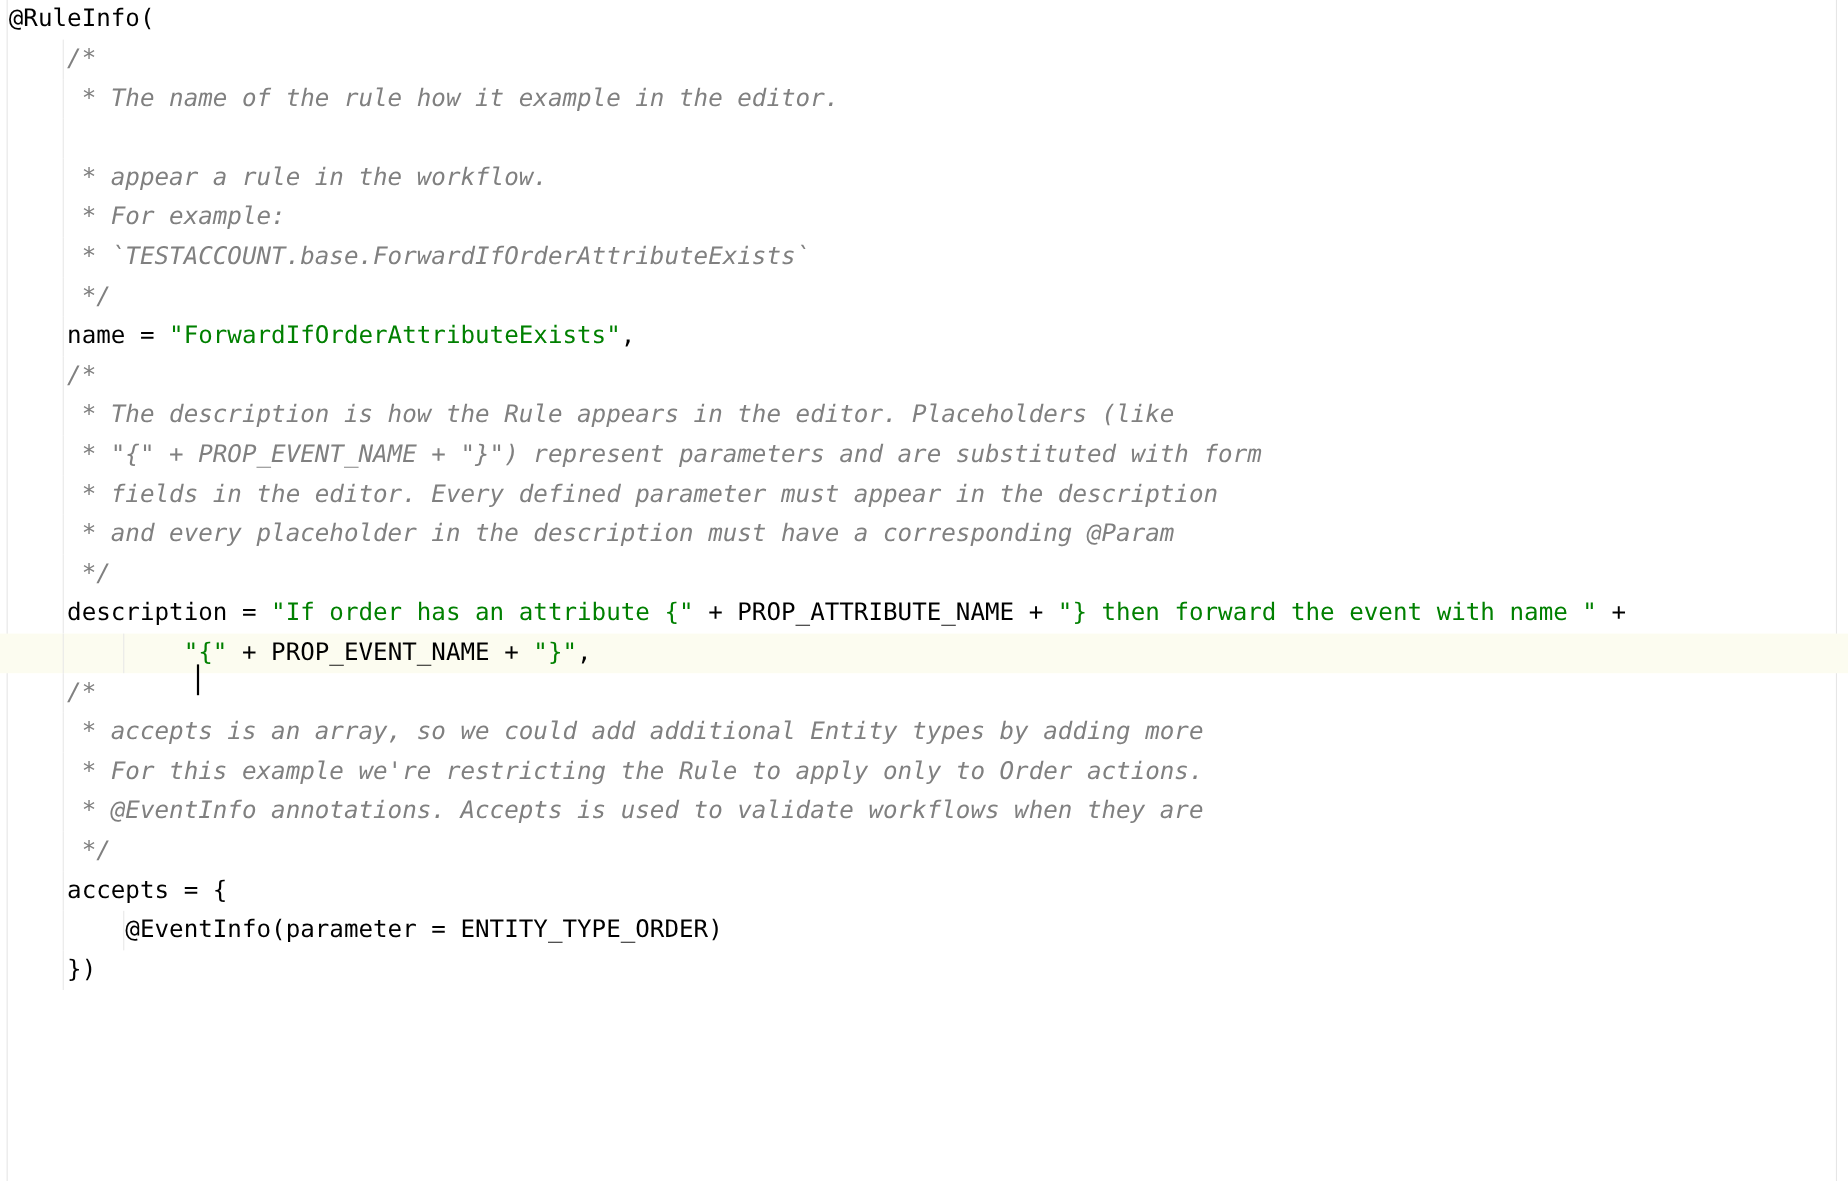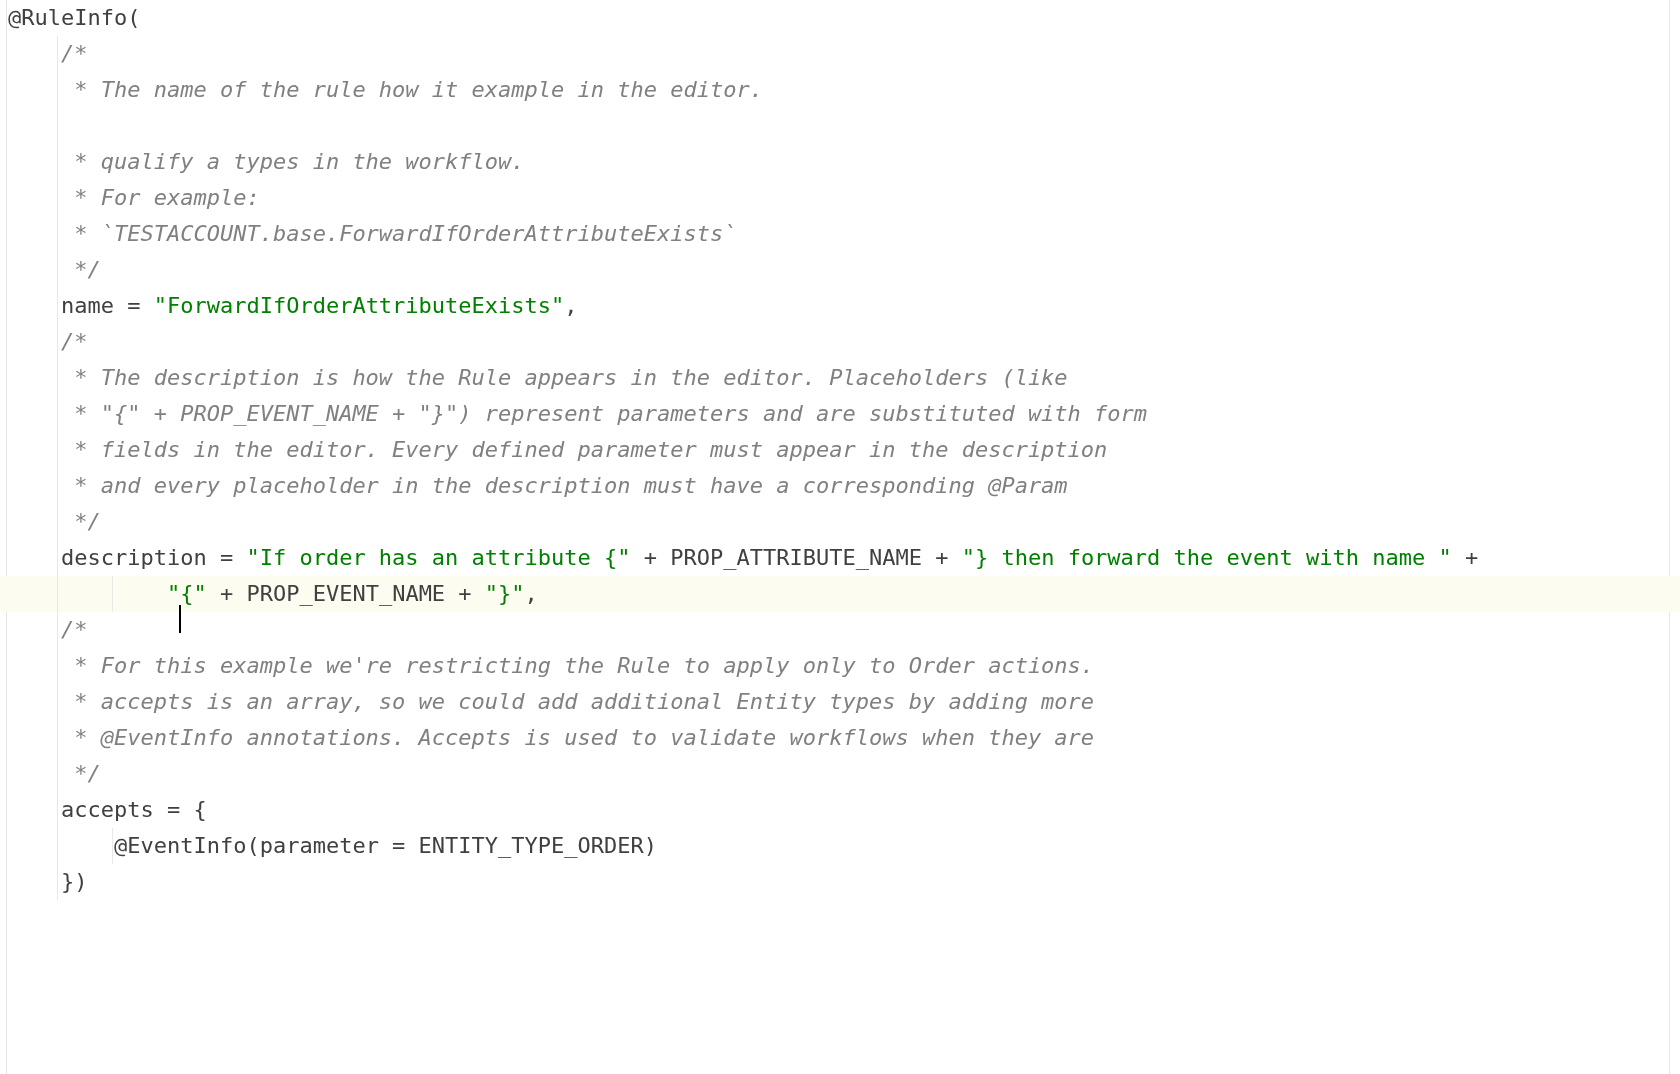--- a/index.html
+++ b/index.html
@@ -71,21 +71,21 @@
   .line.guide2::after {
     content: "";
     position: absolute;
     left: 112px;
     top: 0;
     bottom: 0;
     width: 1px;
     background: #e8e8e8;
   }
 
-  .tok-plain   { color: #404040; }
+  .tok-plain   { color: #000000; }
   .tok-comment { color: #808080; font-style: italic; }
   .tok-string  { color: #008000; }
 
   
   .caret {
     display: inline-block;
     width: 0;
     position: relative;
   }
   .caret::after {
@@ -102,35 +102,35 @@
 <body>
 
 <div id="editor">
   <div class="edge-rule left"></div>
   <div class="edge-rule right"></div>
   <div class="code-area">
       <div class="line"><span class="tok-plain">@RuleInfo(</span></div>
       <div class="line guide"><span>    </span><span class="tok-comment">/*</span></div>
       <div class="line guide"><span>    </span><span class="tok-comment"> * The name of the rule how it example in the editor.</span></div>
       <div class="line guide"><span>    </span></div>
-      <div class="line guide"><span>    </span><span class="tok-comment"> * qualify a types in the workflow.</span></div>
+      <div class="line guide"><span>    </span><span class="tok-comment"> * appear a rule in the workflow.</span></div>
       <div class="line guide"><span>    </span><span class="tok-comment"> * For example:</span></div>
       <div class="line guide"><span>    </span><span class="tok-comment"> * `TESTACCOUNT.base.ForwardIfOrderAttributeExists`</span></div>
       <div class="line guide"><span>    </span><span class="tok-comment"> */</span></div>
       <div class="line guide"><span>    </span><span class="tok-plain">name = </span><span class="tok-string">"ForwardIfOrderAttributeExists"</span><span class="tok-plain">,</span></div>
       <div class="line guide"><span>    </span><span class="tok-comment">/*</span></div>
       <div class="line guide"><span>    </span><span class="tok-comment"> * The description is how the Rule appears in the editor. Placeholders (like</span></div>
       <div class="line guide"><span>    </span><span class="tok-comment"> * "{" + PROP_EVENT_NAME + "}") represent parameters and are substituted with form</span></div>
       <div class="line guide"><span>    </span><span class="tok-comment"> * fields in the editor. Every defined parameter must appear in the description</span></div>
       <div class="line guide"><span>    </span><span class="tok-comment"> * and every placeholder in the description must have a corresponding @Param</span></div>
       <div class="line guide"><span>    </span><span class="tok-comment"> */</span></div>
       <div class="line guide"><span>    </span><span class="tok-plain">description = </span><span class="tok-string">"If order has an attribute {"</span><span class="tok-plain"> + PROP_ATTRIBUTE_NAME + </span><span class="tok-string">"} then forward the event with name "</span><span class="tok-plain"> +</span></div>
       <div class="line current guide guide2"><span>            </span><span class="tok-string">"</span><span class="caret"></span><span class="tok-string">{"</span><span class="tok-plain"> + PROP_EVENT_NAME + </span><span class="tok-string">"}"</span><span class="tok-plain">,</span></div>
       <div class="line guide"><span>    </span><span class="tok-comment">/*</span></div>
+      <div class="line guide"><span>    </span><span class="tok-comment"> * accepts is an array, so we could add additional Entity types by adding more</span></div>
       <div class="line guide"><span>    </span><span class="tok-comment"> * For this example we're restricting the Rule to apply only to Order actions.</span></div>
-      <div class="line guide"><span>    </span><span class="tok-comment"> * accepts is an array, so we could add additional Entity types by adding more</span></div>
       <div class="line guide"><span>    </span><span class="tok-comment"> * @EventInfo annotations. Accepts is used to validate workflows when they are</span></div>
       <div class="line guide"><span>    </span><span class="tok-comment"> */</span></div>
       <div class="line guide"><span>    </span><span class="tok-plain">accepts = {</span></div>
       <div class="line guide guide2"><span>        </span><span class="tok-plain">@EventInfo(parameter = ENTITY_TYPE_ORDER)</span></div>
       <div class="line guide"><span>    </span><span class="tok-plain">})</span></div>
     </div>
 </div>
 
 </body></html>

